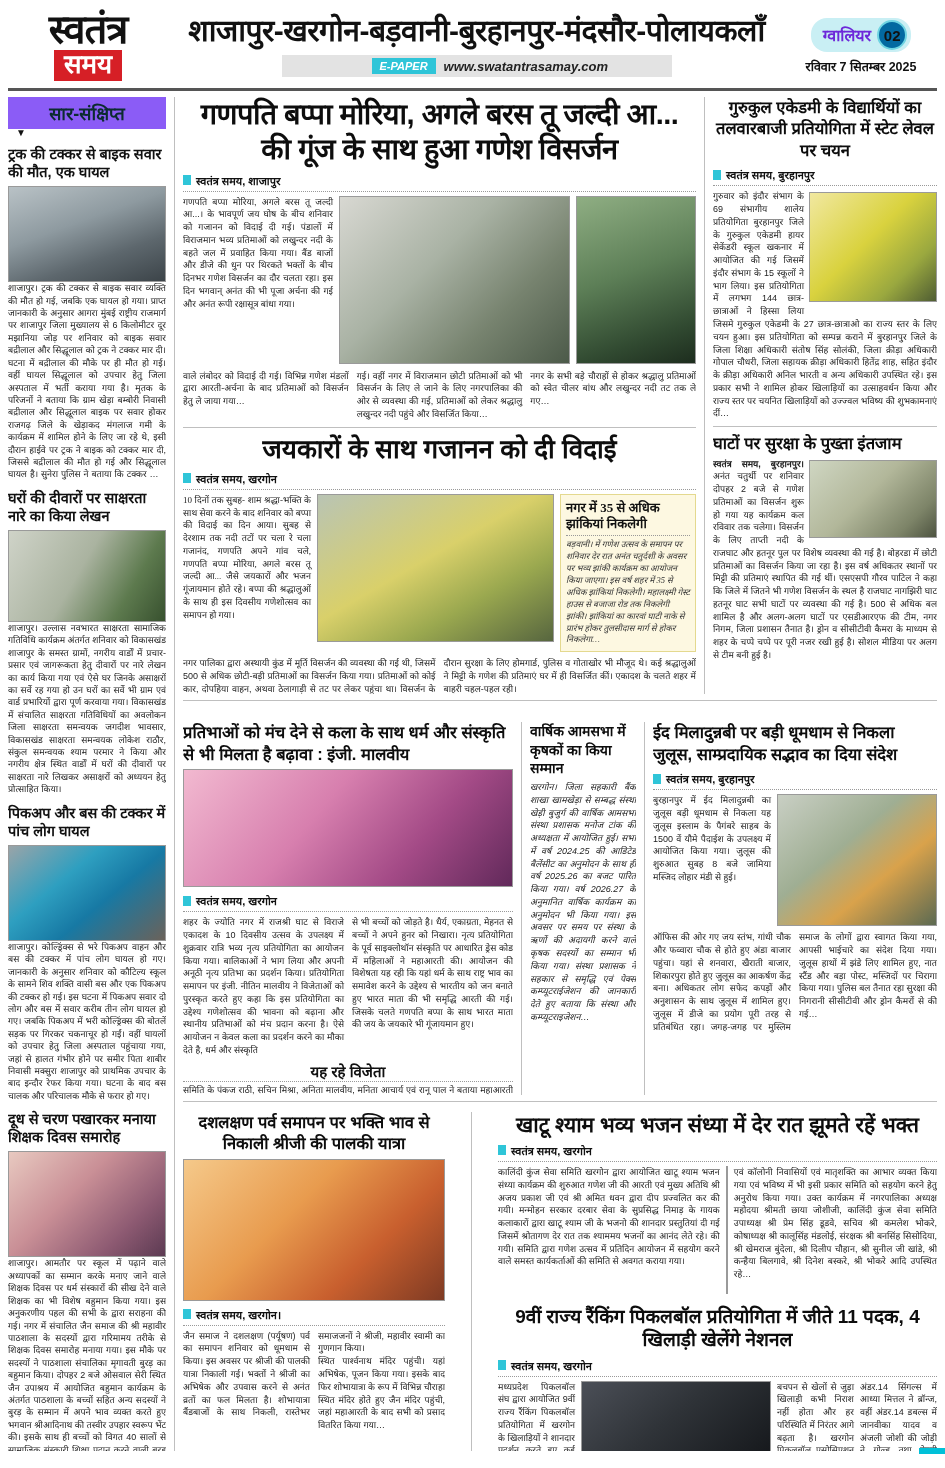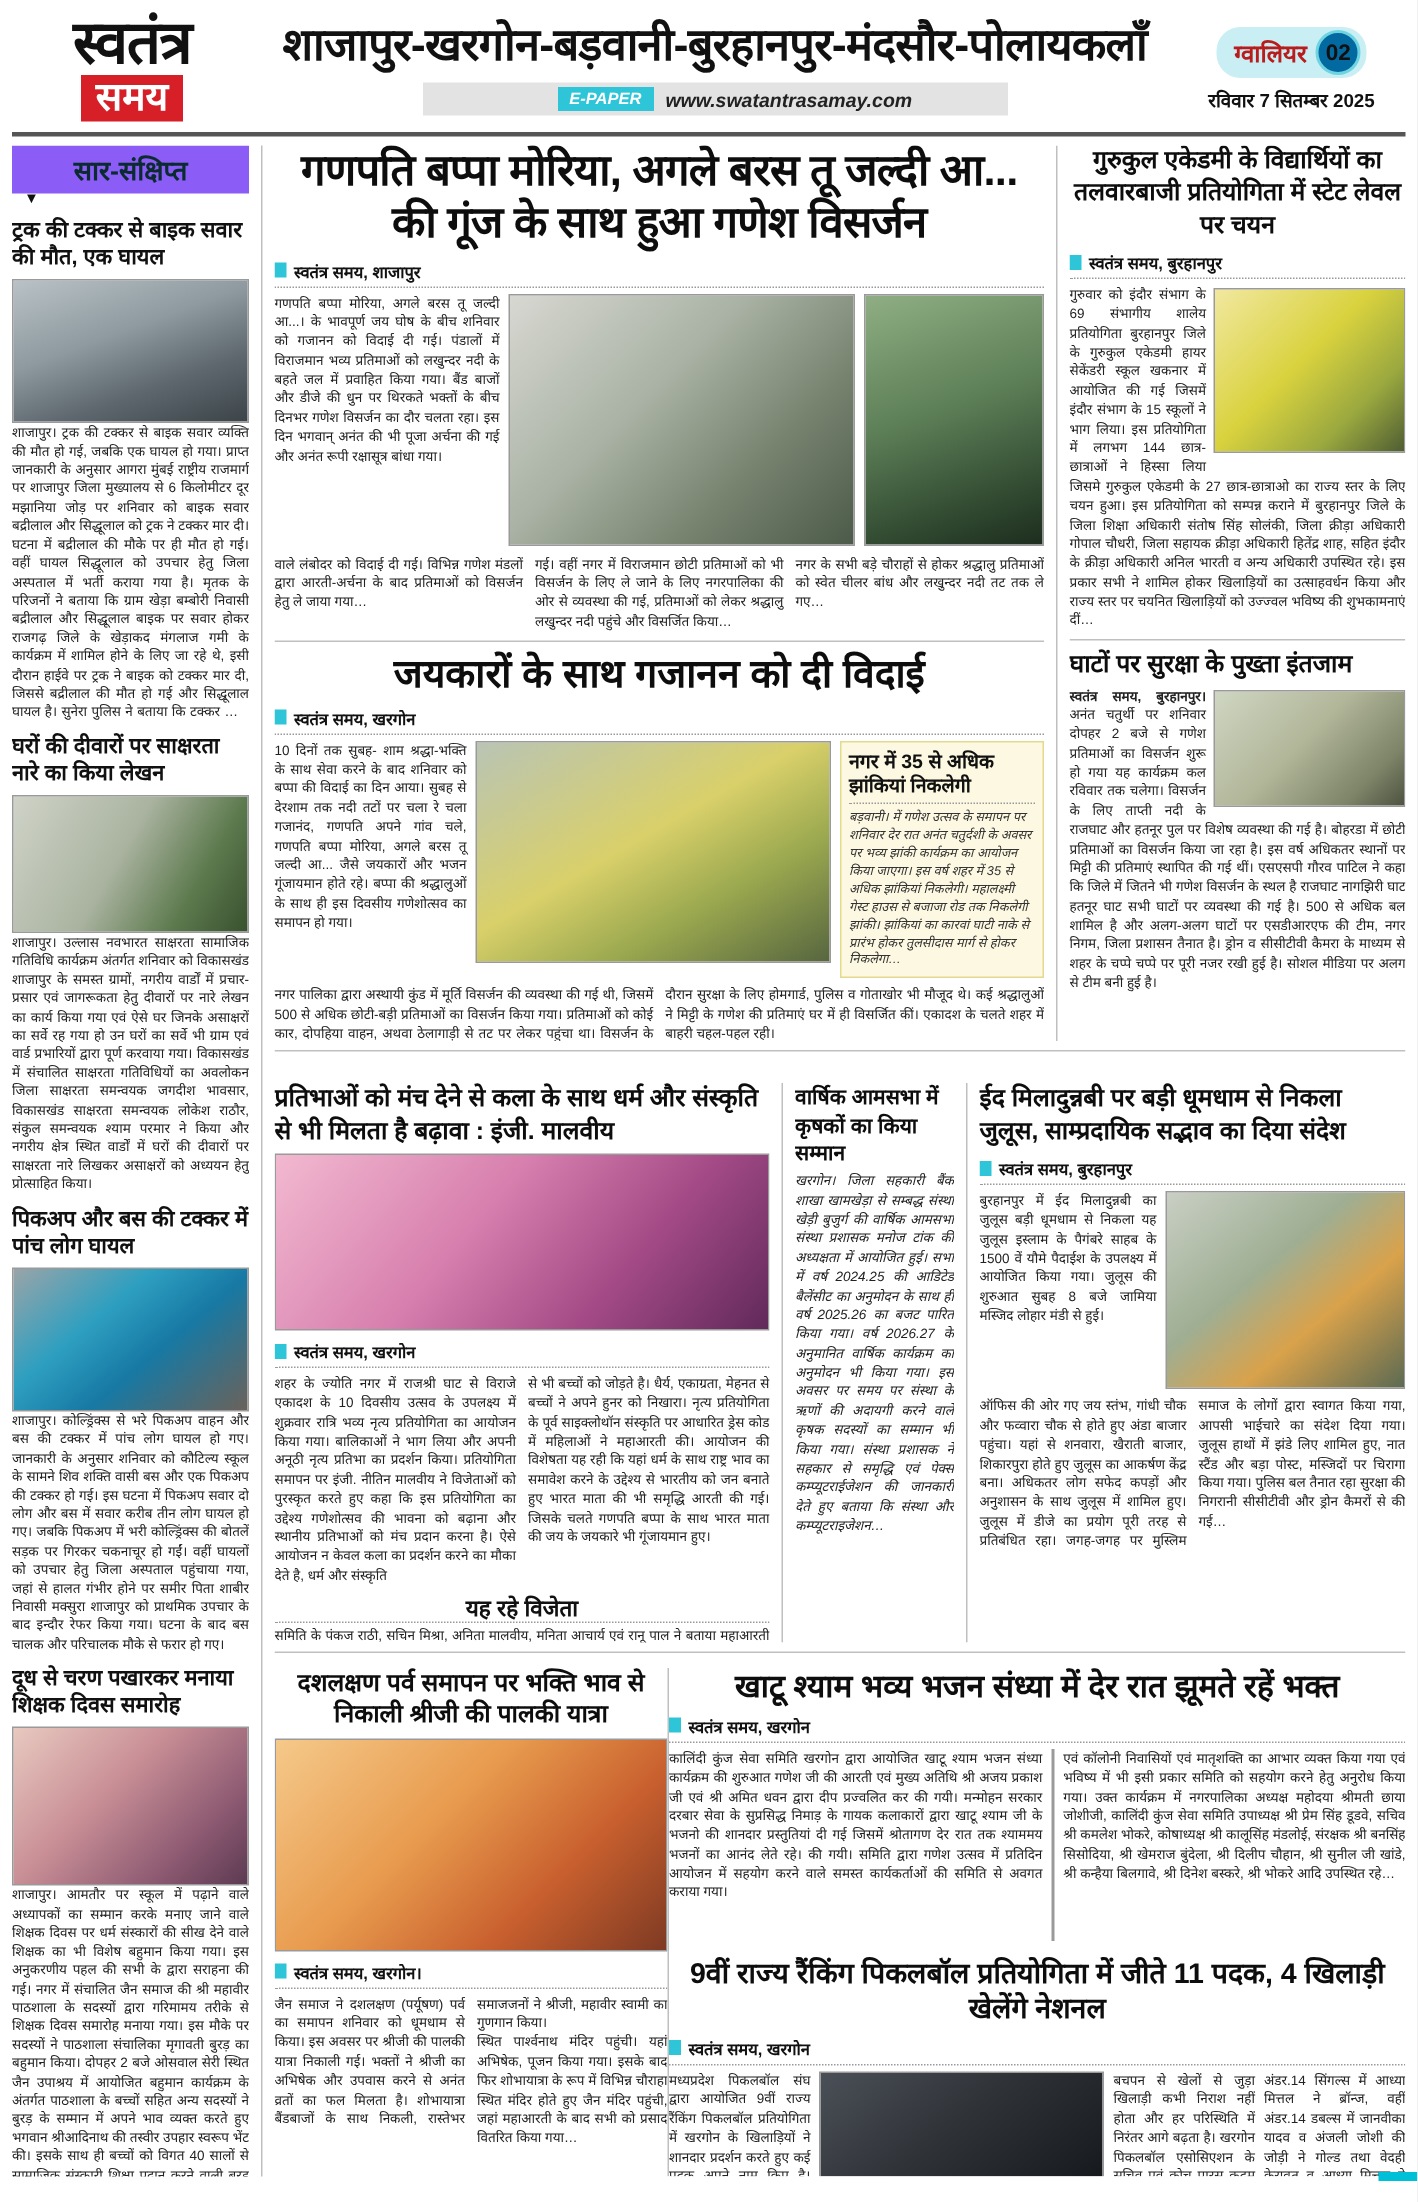--- a/index.html
+++ b/index.html
@@ -14,21 +14,21 @@
   .logo { width:148px; flex:0 0 148px; text-align:center; }
   .logo-top { font-size:40px; font-weight:800; letter-spacing:-1px; color:#111; line-height:0.95; }
   .logo-bottom { display:inline-block; margin-top:2px; background:#d61f26; color:#fff; font-weight:800; font-size:26px; padding:0 10px 2px 10px; line-height:1.1; }
   .mast-center { flex:1 1 auto; text-align:center; padding:0 8px; }
   .region-strip { font-size:30px; font-weight:800; color:#111; letter-spacing:-0.5px; white-space:nowrap; line-height:1.1; margin-top:4px; }
   .epaper-bar { margin:8px auto 0 auto; width:390px; background:#e3e3e3; display:flex; align-items:center; height:22px; padding-left:90px;font-style:italic; }
   .epaper-badge { background:#2fc5d8; color:#fff; font-weight:700; font-size:11px; padding:2px 8px; margin-right:8px; cursor:pointer; }
   .site-url { font-weight:700; font-size:13px; color:#222; text-decoration:none; }
   .mast-right { flex:0 0 140px; text-align:center; padding-top:8px; }
   .edition-pill { display:inline-flex; align-items:center; background:#c9eff4; border-radius:16px; padding:2px 4px 2px 12px; }
-  .edition-name { font-weight:800; font-size:16px; color:#b91c1c; margin-right:6px; }
+  .edition-name { font-weight:800; font-size:16px; color:#6d28d9; margin-right:6px; }
   .page-circle { background:#0369a1; border:2px solid #6fd4e2; border-radius:50%; width:30px; height:30px; display:flex; align-items:center; justify-content:center; font-weight:800; font-size:15px; color:#111; }
   .date-line { margin-top:6px; font-weight:700; font-size:12.5px; color:#111; }
   .mast-rule { height:3px; background:#555; margin:0 8px; }
   
   .content { display:flex; padding:6px 8px 0 8px; gap:8px; height:1360px; }
   .vdiv { width:1px; background:#bfbfbf; flex:0 0 1px; }
   .hdiv { height:1px; background:#bfbfbf; margin:6px 0; }
   
   .sidebar { flex:0 0 158px; overflow:hidden; }
   .sidebar-title { background:#8b5cf6; color:#0b2b30; text-align:center; font-weight:800; font-size:18px; padding:4px 0; }
@@ -65,37 +65,37 @@
   .head-lg { font-weight:800; font-size:26px; line-height:1.2; text-align:center; color:#0d0d0d; }
   .head-md { font-weight:800; font-size:16.5px; line-height:1.3; text-align:center; color:#0d0d0d; }
   .head-sm { font-weight:800; font-size:14px; line-height:1.3; color:#0d0d0d; }
   .body-txt { font-size:9px; line-height:1.42; color:#222; text-align:justify; }
   .ganesh-row { display:flex; gap:6px; margin-top:4px; }
   .ganesh-text { flex:0 0 150px; }
   .ganesh-ph1 { flex:1 1 auto; }
   .ganesh-ph2 { flex:0 0 120px; }
   .caption-cols { display:flex; gap:8px; margin-top:6px; }
   .caption-cols > div { flex:1; }
-  .jay-row { display:flex; gap:6px; margin-top:4px; }
+  .jay-row { display:flex; gap:6px; margin-top:4px;font-family:Liberation Serif, serif; }
   .jay-text { flex:0 0 128px; }
   .jay-ph { flex:1 1 auto; }
   .jay-box { flex:0 0 136px; background:#fdf8e1; border:1px solid #e4d98f; padding:5px; }
   .jay-box-title { font-weight:800; font-size:13px; line-height:1.25; color:#111; border-bottom:1px dotted #999; padding-bottom:3px; margin-bottom:3px; }
   .box-body { font-size:8.5px; line-height:1.4; color:#333; font-style:italic; }
   .gurukul-float { float:right; width:128px; margin:2px 0 3px 5px; }
   .row2 { display:flex; gap:8px; height:382px; overflow:hidden; margin-top:16px; }
   .pratibha-col { flex:0 0 330px; overflow:hidden; }
   .aam-col { flex:0 0 106px; overflow:hidden; }
   .eid-col { flex:1 1 auto; overflow:hidden; }
   .two-col { column-count:2; column-gap:8px; }
   .subhead { font-weight:800; font-size:15px; color:#111; text-align:center; margin:4px 0 2px 0; border-bottom:1px dotted #999; }
   .eid-flex { display:flex; gap:6px; margin-top:3px; }
   .eid-text { flex:0 0 118px; }
   .eid-ph { flex:1 1 auto; }
-  .row3 { display:flex; gap:0; height:348px; overflow:hidden; margin-top:4px; }
+  .row3 { display:flex; gap:26px; height:348px; overflow:hidden; margin-top:4px; }
   .dash-col { flex:0 0 262px; overflow:hidden; }
   .right-stack { flex:1 1 auto; display:flex; flex-direction:column; overflow:hidden; }
   .khatu-flex { display:flex; gap:6px; margin-top:2px; }
   .khatu-flex > div { flex:1; }
   .pick-flex { display:flex; gap:6px; margin-top:2px; }
   .pick-flex .body-txt { flex:1; }
   .pick-ph { flex:0 0 190px; }
   .edge-dash { position:absolute; right:0; bottom:14px; width:26px; height:6px; background:#00c0d8; }
 </style>
 </head>

